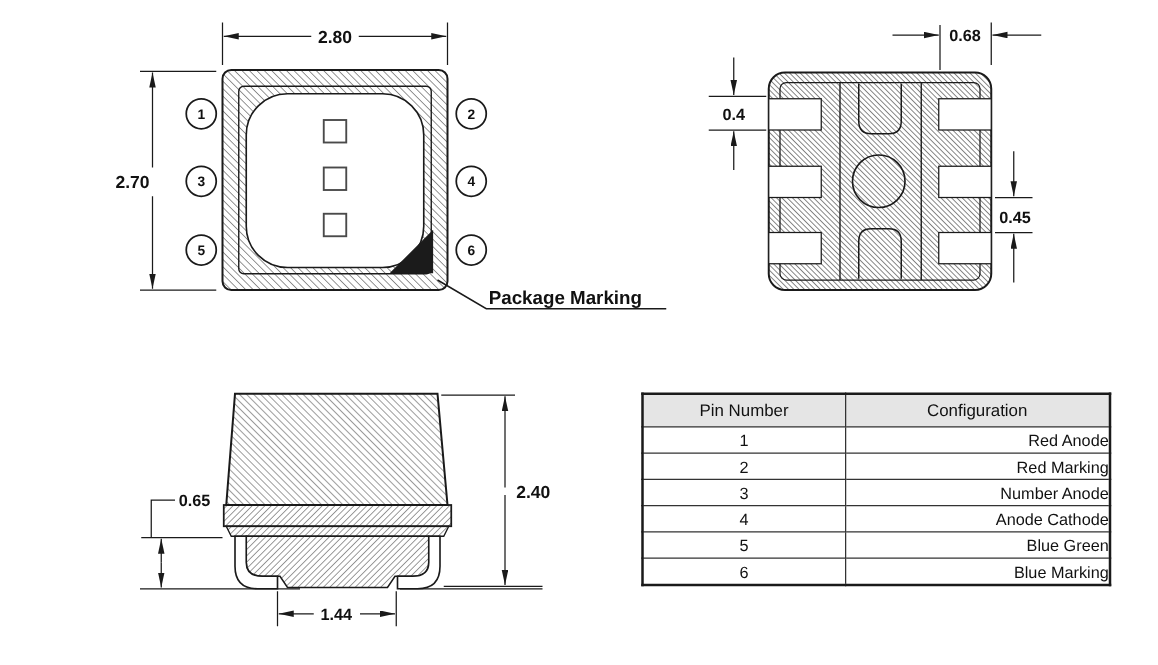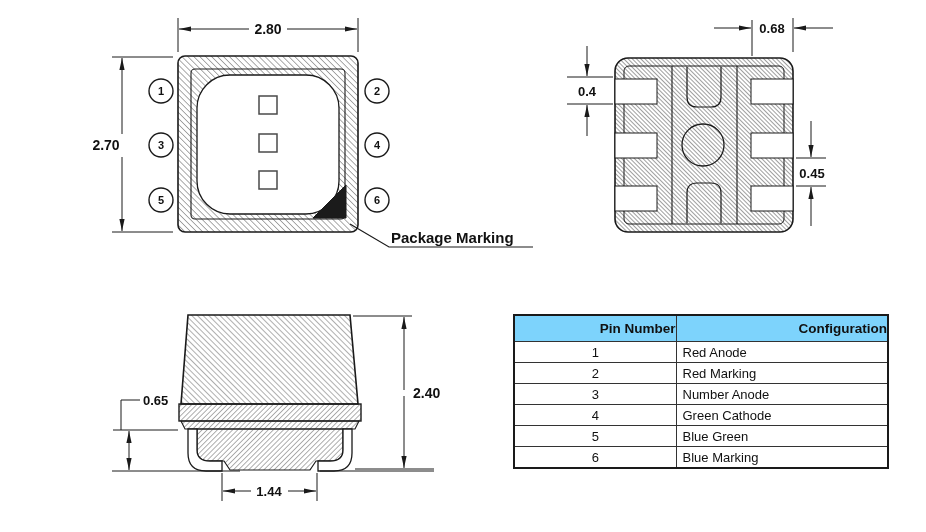--- a/index.html
+++ b/index.html
@@ -16,28 +16,28 @@
 
   table.pin-table{
     position:absolute;left:513px;top:314px;width:374px;
     border-collapse:collapse;table-layout:fixed;
     border:2px solid #1a1a1a;
     font-size:13px;color:#111;
   }
   table.pin-table col.c1{width:162px;}
   table.pin-table col.c2{width:212px;}
   table.pin-table th{
-    background:#7dd3fc;border:1px solid #333;height:25px;
-    font-size:13.5px;font-weight:bold;text-align:right;padding:0;
+    background:#e5e5e5;border:1px solid #333;height:25px;
+    font-size:13.5px;font-weight:normal;text-align:center;padding:0;
   }
   table.pin-table td{
     border:1px solid #333;height:20px;padding:0 0 0 6px;background:#fff;
   }
   table.pin-table td.pin-cell{text-align:center;padding:0;}
-  table.pin-table td.cfg-cell{text-align:left;}
+  table.pin-table td.cfg-cell{text-align:right;}
 </style>
 </head>
 <body>
 
 <div class="page">
 
 <svg class="drawing" viewBox="0 0 926 532" xmlns="http://www.w3.org/2000/svg">
   <defs>
     <marker id="ah" markerUnits="userSpaceOnUse" markerWidth="13" markerHeight="6" refX="12" refY="2.6" orient="auto">
       <path d="M0,0 L12,2.6 L0,5.2 Z" fill="#1a1a1a"></path>
@@ -214,21 +214,21 @@
     <tr>
       <td class="pin-cell">2</td>
       <td class="cfg-cell">Red Marking</td>
     </tr>
     <tr>
       <td class="pin-cell">3</td>
       <td class="cfg-cell">Number Anode</td>
     </tr>
     <tr>
       <td class="pin-cell">4</td>
-      <td class="cfg-cell">Green Cathode</td>
+      <td class="cfg-cell">Anode Cathode</td>
     </tr>
     <tr>
       <td class="pin-cell">5</td>
       <td class="cfg-cell">Blue Green</td>
     </tr>
     <tr>
       <td class="pin-cell">6</td>
       <td class="cfg-cell">Blue Marking</td>
     </tr>
   </tbody>

